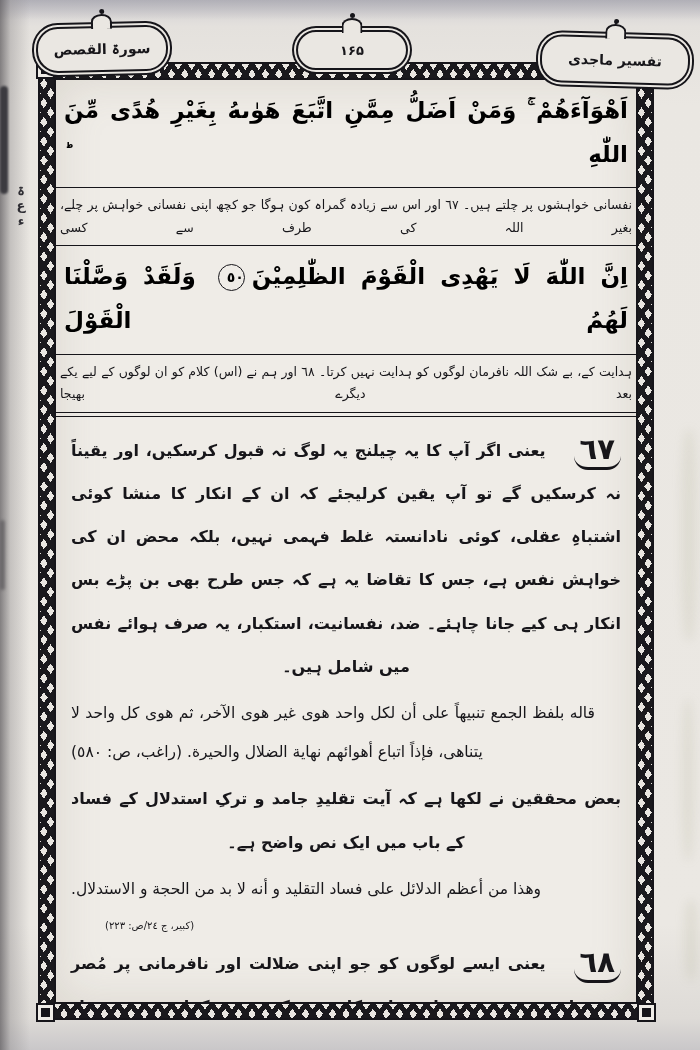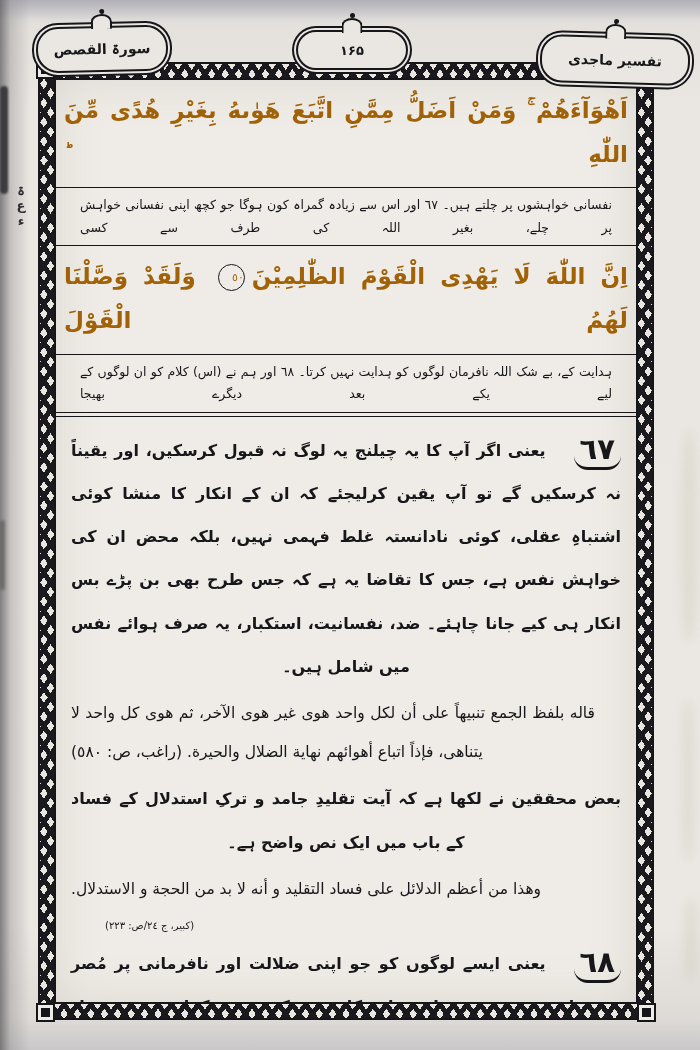--- a/index.html
+++ b/index.html
@@ -49,28 +49,28 @@
   .cart-page{left:296px;top:30px;width:112px;height:40px;font-size:13px;}
   .cart-book{left:540px;top:36px;width:150px;height:48px;font-size:14px;transform:rotate(1.6deg);}
 
   
   .margin-marker{position:absolute;left:10px;top:184px;width:22px;display:flex;flex-direction:column;
     align-items:center;color:#2e2d33;font-size:13px;line-height:1.15;font-weight:bold;}
 
   
   .vwrap{direction:rtl;}
   .verse-row{padding:9px 8px 11px;border-bottom:1.5px solid #16151a;
-    font-size:23px;font-weight:bold;line-height:1.9;color:#a16207;
+    font-size:23px;font-weight:bold;line-height:1.9;color:#000000;
     text-align:justify;text-align-last:justify;}
-  .trans-row{padding:6px 24px;border-bottom:1.5px solid #16151a;
+  .trans-row{padding:6px 4px;border-bottom:1.5px solid #16151a;
     font-size:12.5px;line-height:1.8;color:#17161a;
     text-align:justify;text-align-last:justify;}
   .double-rule{height:3px;border-bottom:1.5px solid #16151a;}
   .aya{display:inline-block;width:25px;height:25px;border:1.5px solid #16151a;border-radius:50%;
-    font-size:11px;line-height:25px;text-align:center;vertical-align:middle;margin:0 7px;font-weight:normal;}
+    font-size:14px;line-height:25px;text-align:center;vertical-align:middle;margin:0 7px;font-weight:bold;}
 
   
   .commentary{direction:rtl;padding:12px 15px 8px;color:#17161a;}
   .commentary p{margin:0 0 6px;}
   p.urdu{font-size:16px;font-weight:bold;line-height:2.7;text-align:justify;text-align-last:center;}
   p.arabic{font-size:15.5px;line-height:2.5;text-align:justify;text-align-last:left;text-indent:26px;}
   p.citation{font-size:10px;line-height:2.1;text-align:left;padding-left:34px;}
   .pmark{display:inline-block;font-size:29px;font-weight:bold;line-height:1;
     padding:0 6px 3px;margin-left:28px;
     border-bottom:3px solid #16151a;border-radius:0 0 14px 14px;transform:translateY(3px);}

